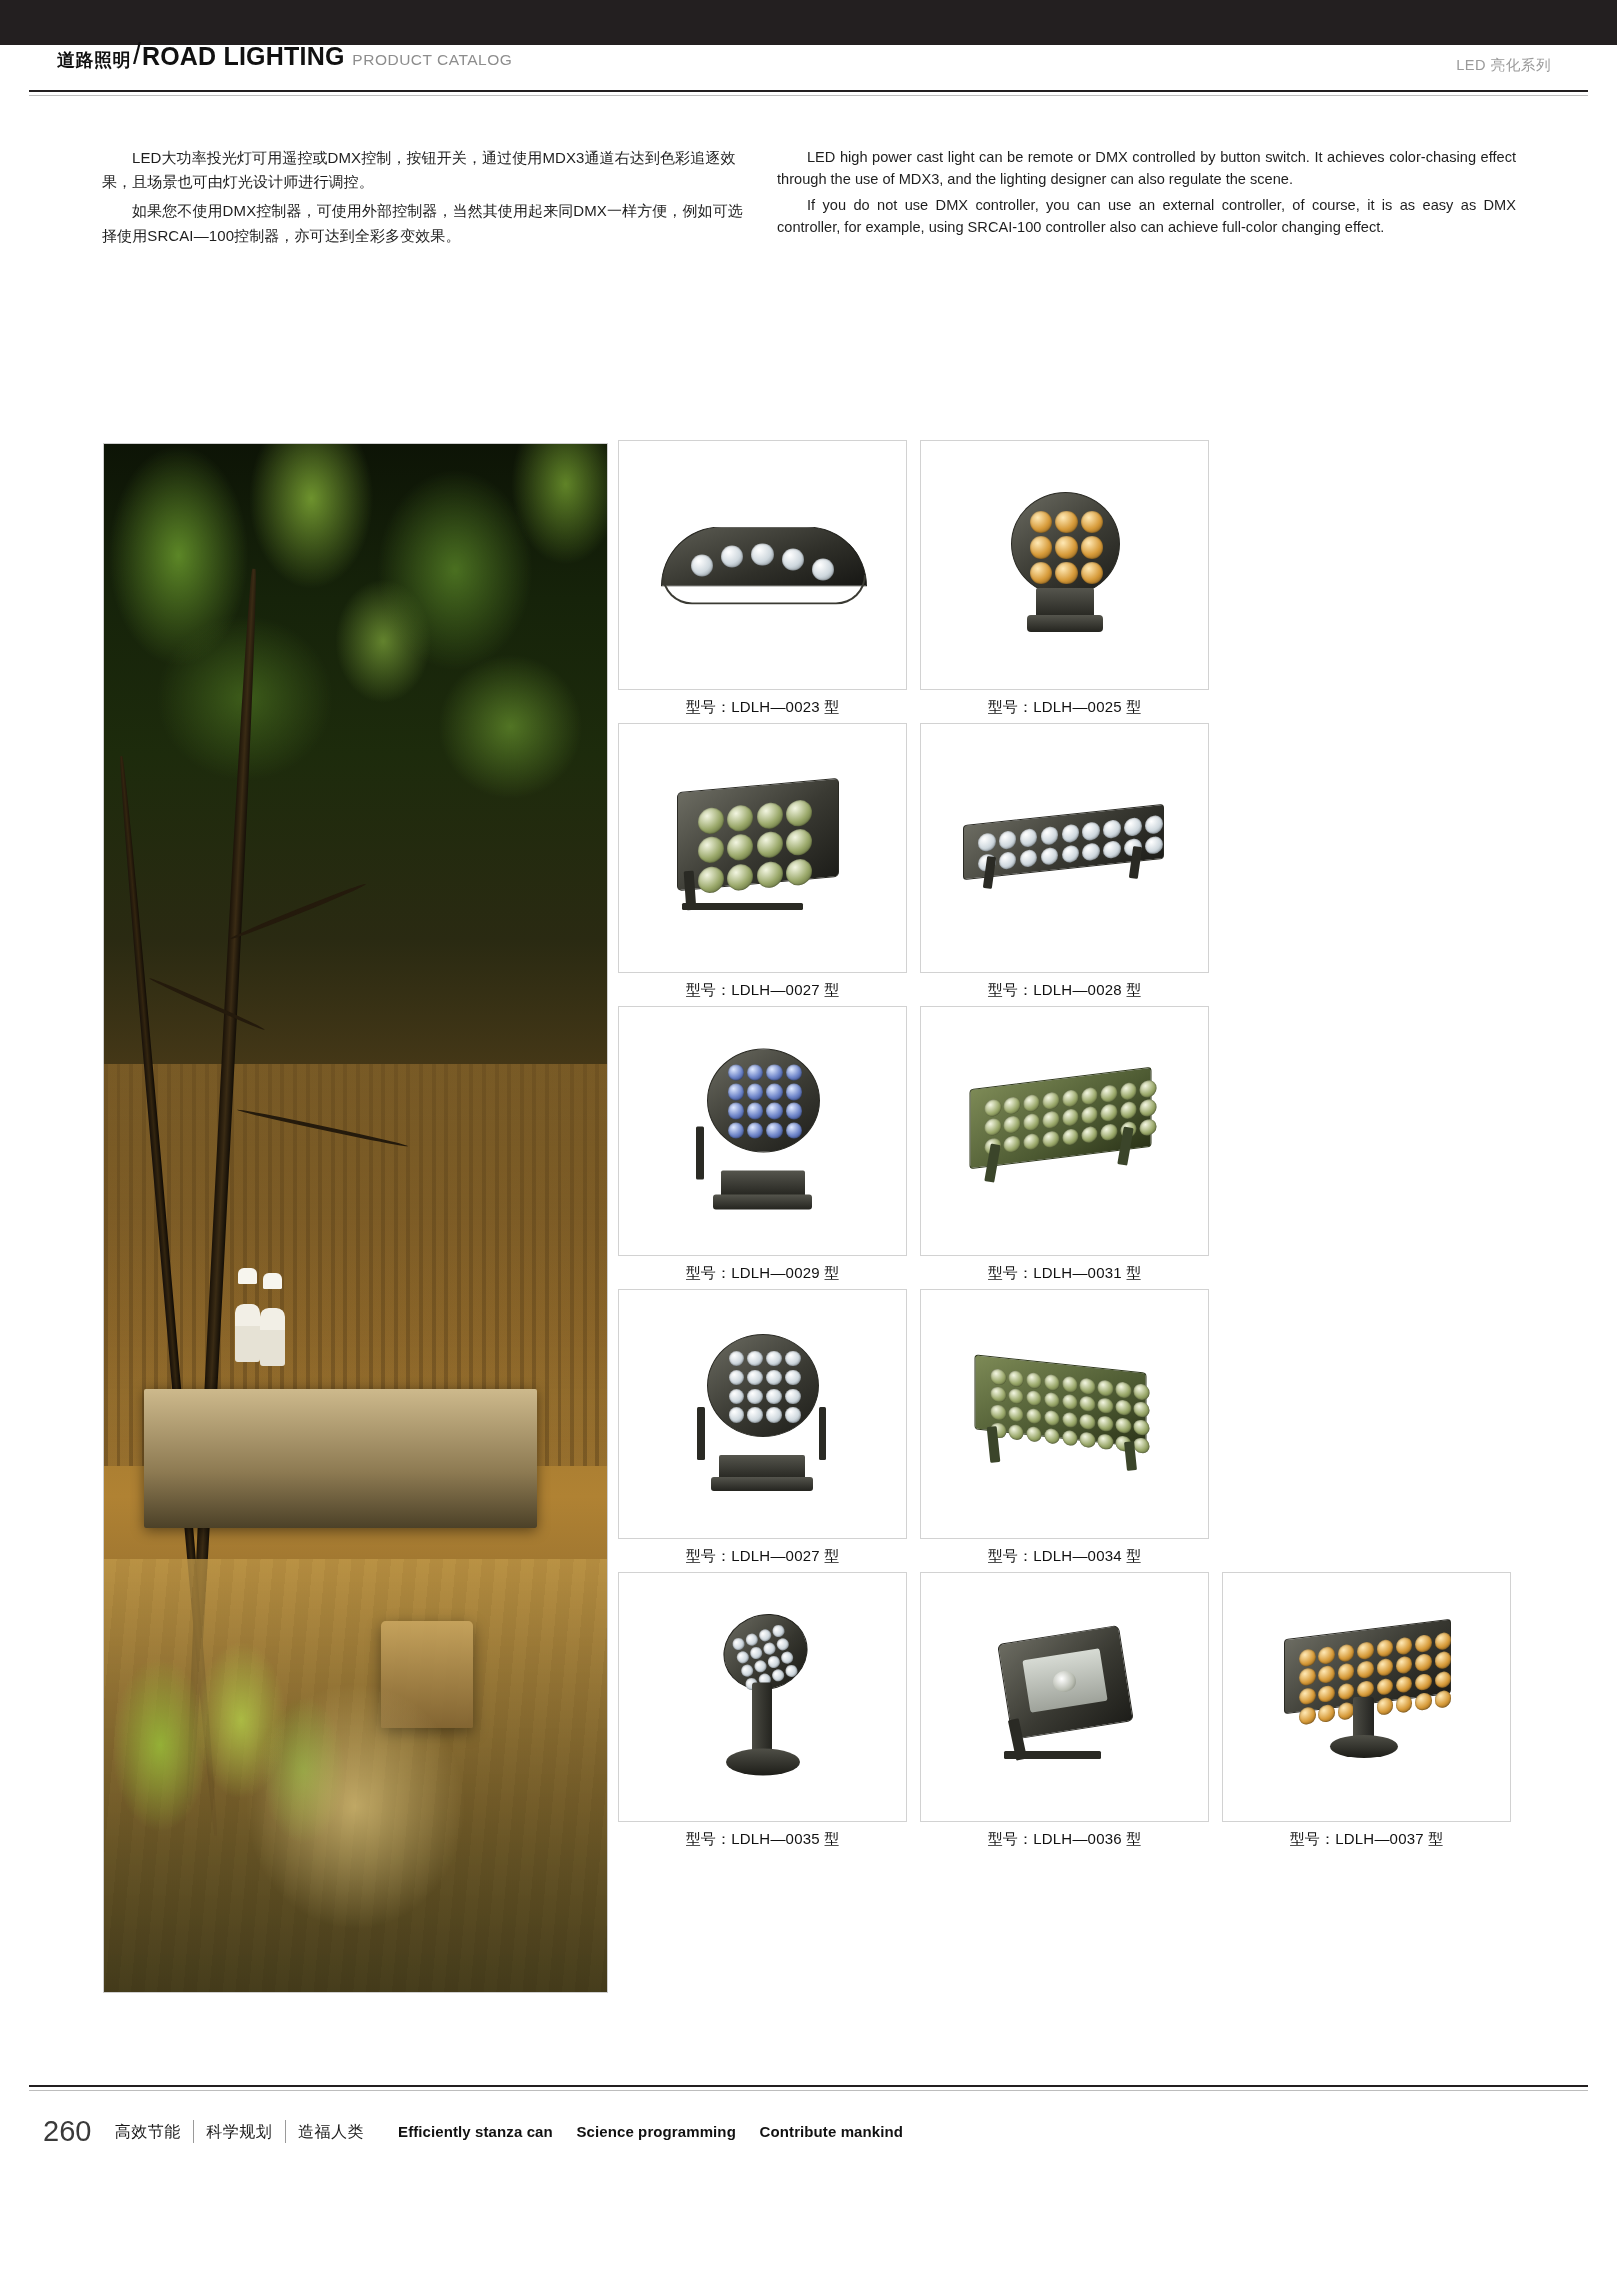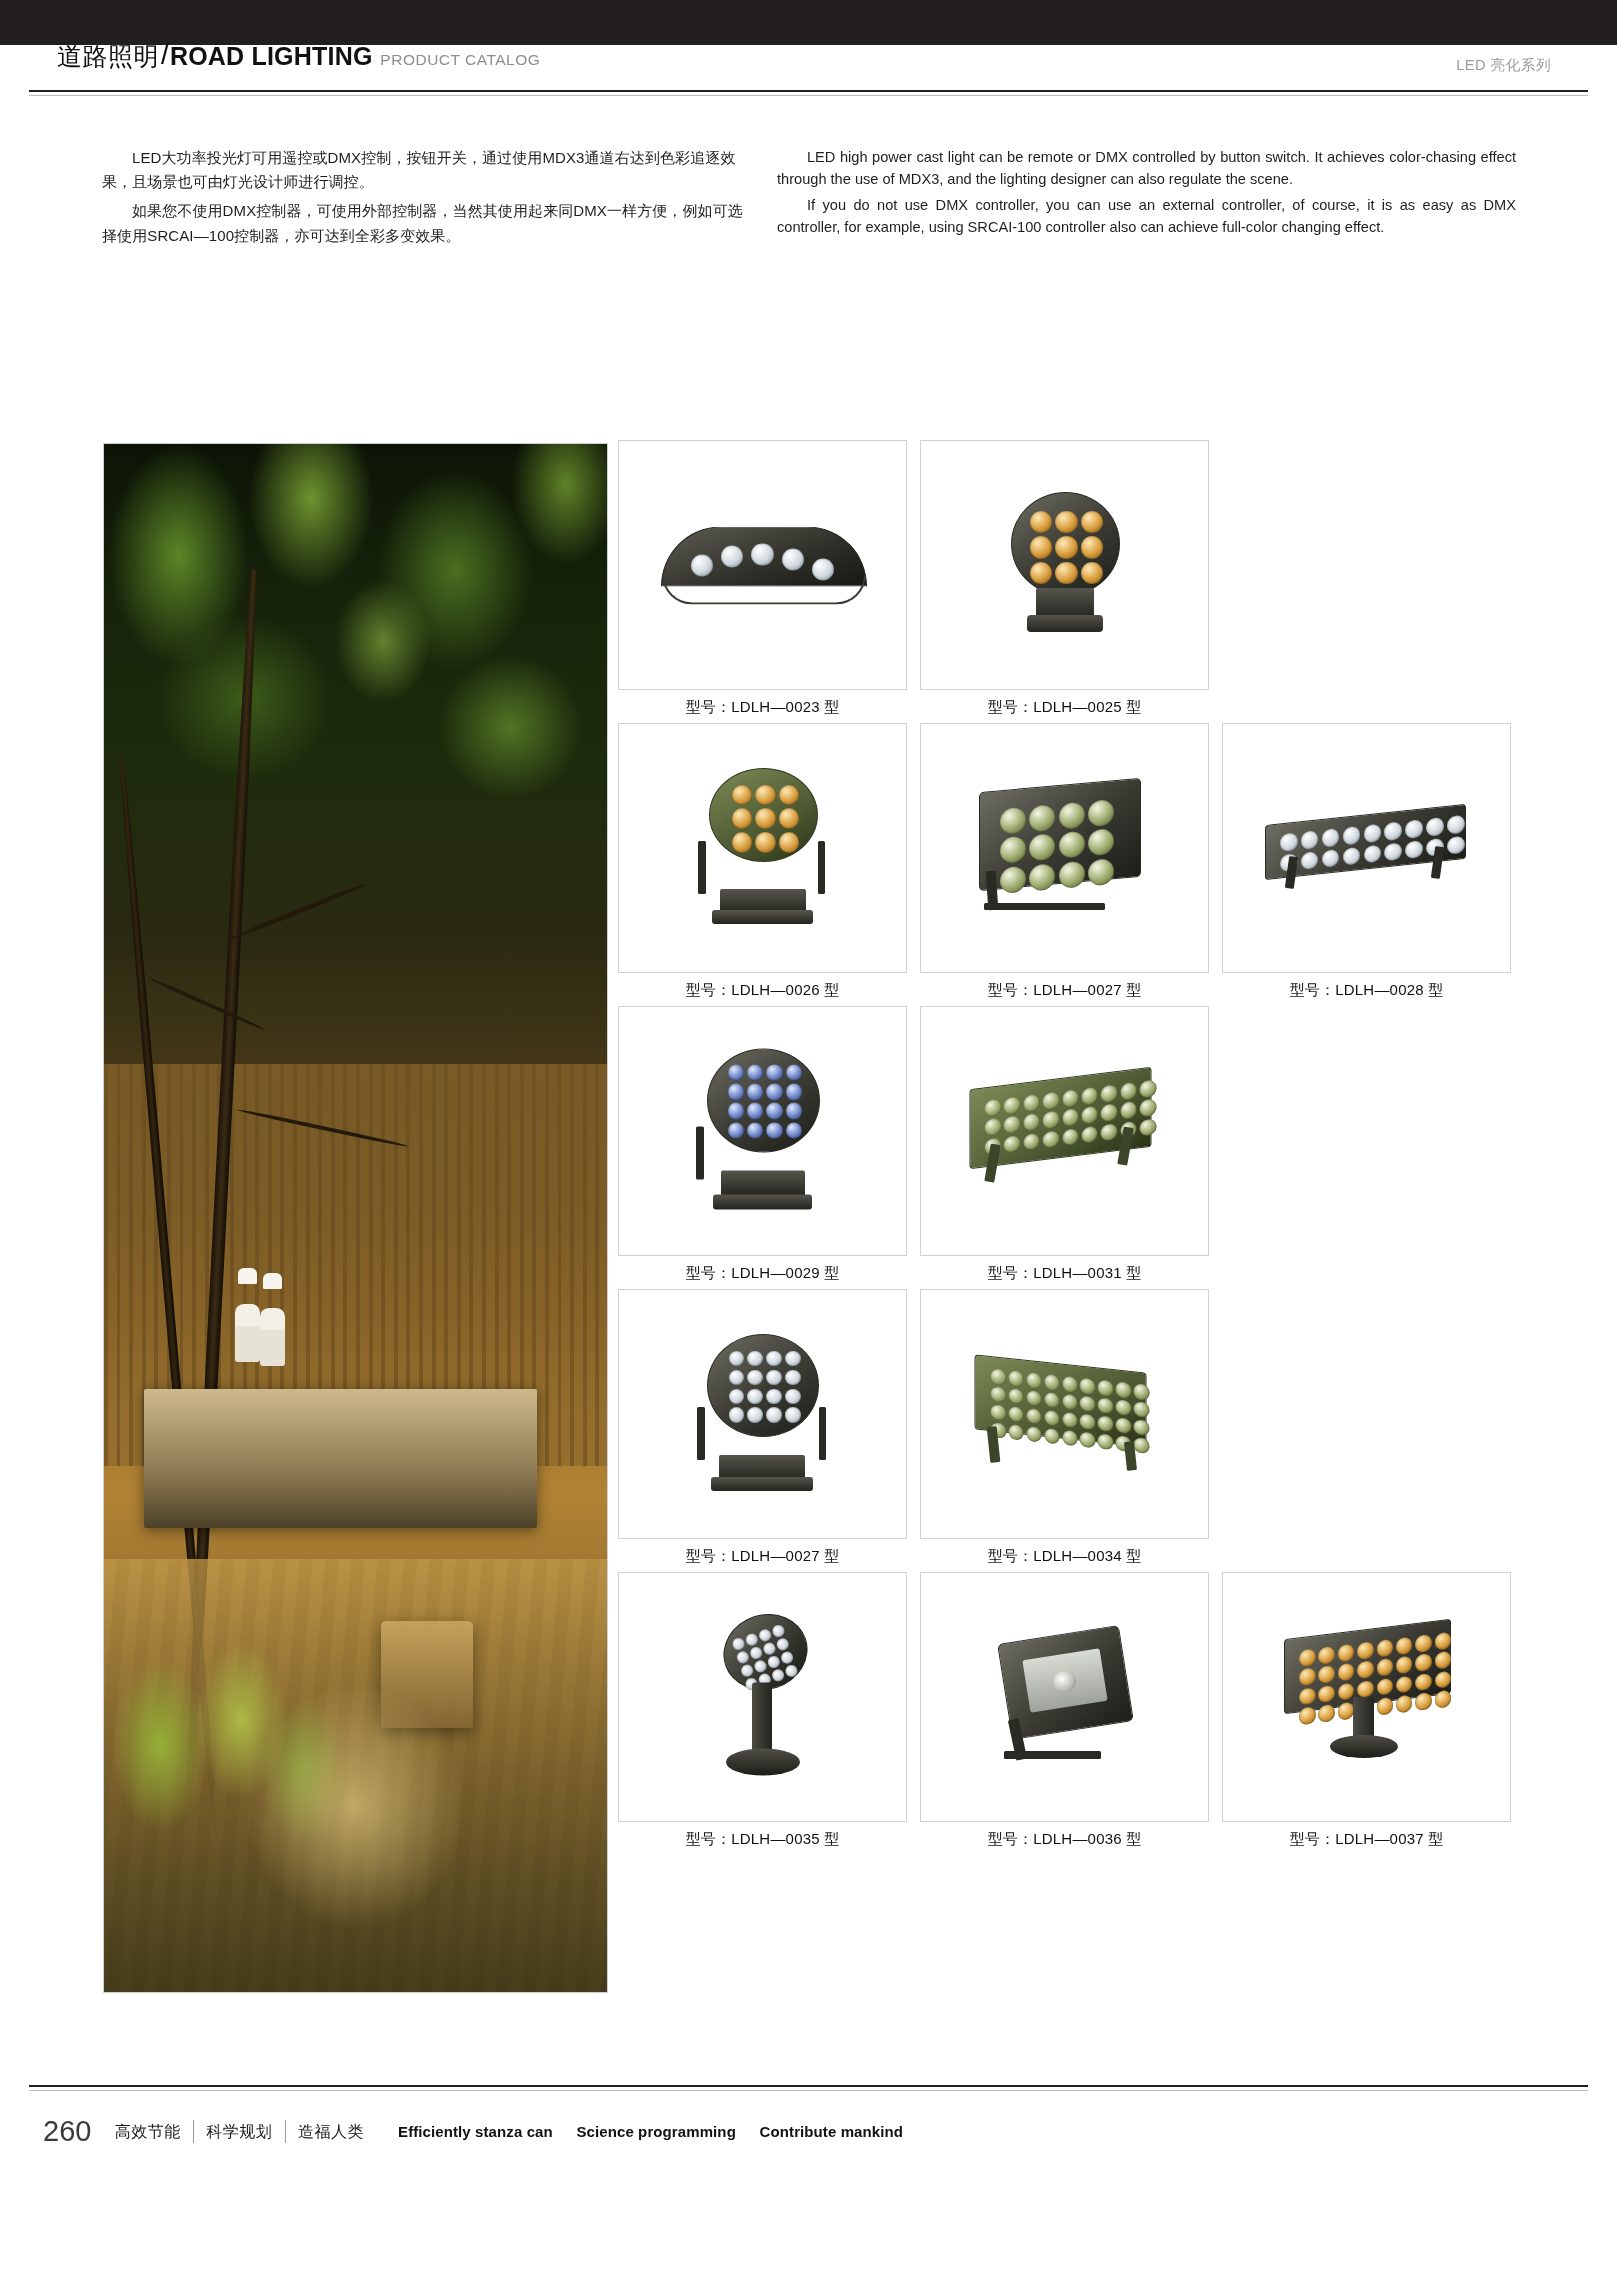--- a/index.html
+++ b/index.html
@@ -34,22 +34,22 @@
   }
   .header-titles {
     position: absolute;
     left: 57px;
     top: 40px;
     display: flex;
     align-items: flex-end;
     gap: 0px;
   }
   .hdr-cn {
-    font-size: 25px;
-    font-weight: normal;
+    font-size: 18px;
+    font-weight: bold;
     letter-spacing: 0.5px;
     color: #111;
     line-height: 1;
   }
   .hdr-slash {
     font-size: 29px;
     color: #111;
     line-height: 1;
     margin: 0 1px 0 1.9px;
     font-weight: 300;
@@ -491,43 +491,20 @@
             </div>
             <div class="base-blk" style="left:34px;top:96px;width:58px;height:31px;"></div>
             <div class="base-blk" style="left:25px;top:123px;width:76px;height:16.5px;border-radius:3.9px;"></div>
           </div>
         </div>
         <div class="cell-caption">型号：LDLH—0025 型</div>
       </div>
     </div>
 
     <div class="grid-row">
-      <div class="cell">
-        <div class="cell-frame">
-          <div class="lamp" style="width:146px;height:160px;">
-            <div class="body-green" style="position:absolute;left:19.4px;top:0;width:107px;height:92px;border-radius:50%;"></div>
-            <div class="led-grid" style="left:42px;top:16.5px;grid-template-columns:repeat(3,20.4px);">
-              <div class="led amber" style="width:20.4px;height:20.4px;"></div>
-              <div class="led amber" style="width:20.4px;height:20.4px;"></div>
-              <div class="led amber" style="width:20.4px;height:20.4px;"></div>
-              <div class="led amber" style="width:20.4px;height:20.4px;"></div>
-              <div class="led amber" style="width:20.4px;height:20.4px;"></div>
-              <div class="led amber" style="width:20.4px;height:20.4px;"></div>
-              <div class="led amber" style="width:20.4px;height:20.4px;"></div>
-              <div class="led amber" style="width:20.4px;height:20.4px;"></div>
-              <div class="led amber" style="width:20.4px;height:20.4px;"></div>
-            </div>
-            <div class="bracket" style="left:8.7px;top:73px;width:7.8px;height:53px;"></div>
-            <div class="bracket" style="left:128px;top:73px;width:7.8px;height:53px;"></div>
-            <div class="base-blk" style="left:30px;top:121px;width:86px;height:25px;"></div>
-            <div class="base-blk" style="left:22.4px;top:142px;width:101px;height:13.6px;border-radius:2.9px;"></div>
-          </div>
-        </div>
-        <div class="cell-caption">型号：LDLH—0026 型</div>
-      </div>
 
       <div class="cell">
         <div class="cell-frame">
           <div class="lamp" style="width:190px;height:136px;">
             <div class="body-dark" style="position:absolute;left:9.7px;top:4.9px;width:160px;height:97px;border-radius:4.9px;transform:skewY(-5deg);"></div>
             <div class="led-grid" style="left:30px;top:24px;grid-template-columns:repeat(4,26px);transform:skewY(-5deg);">
               <div class="led" style="width:26px;height:26px;"></div>
               <div class="led" style="width:26px;height:26px;"></div>
               <div class="led" style="width:26px;height:26px;"></div>
               <div class="led" style="width:26px;height:26px;"></div>

